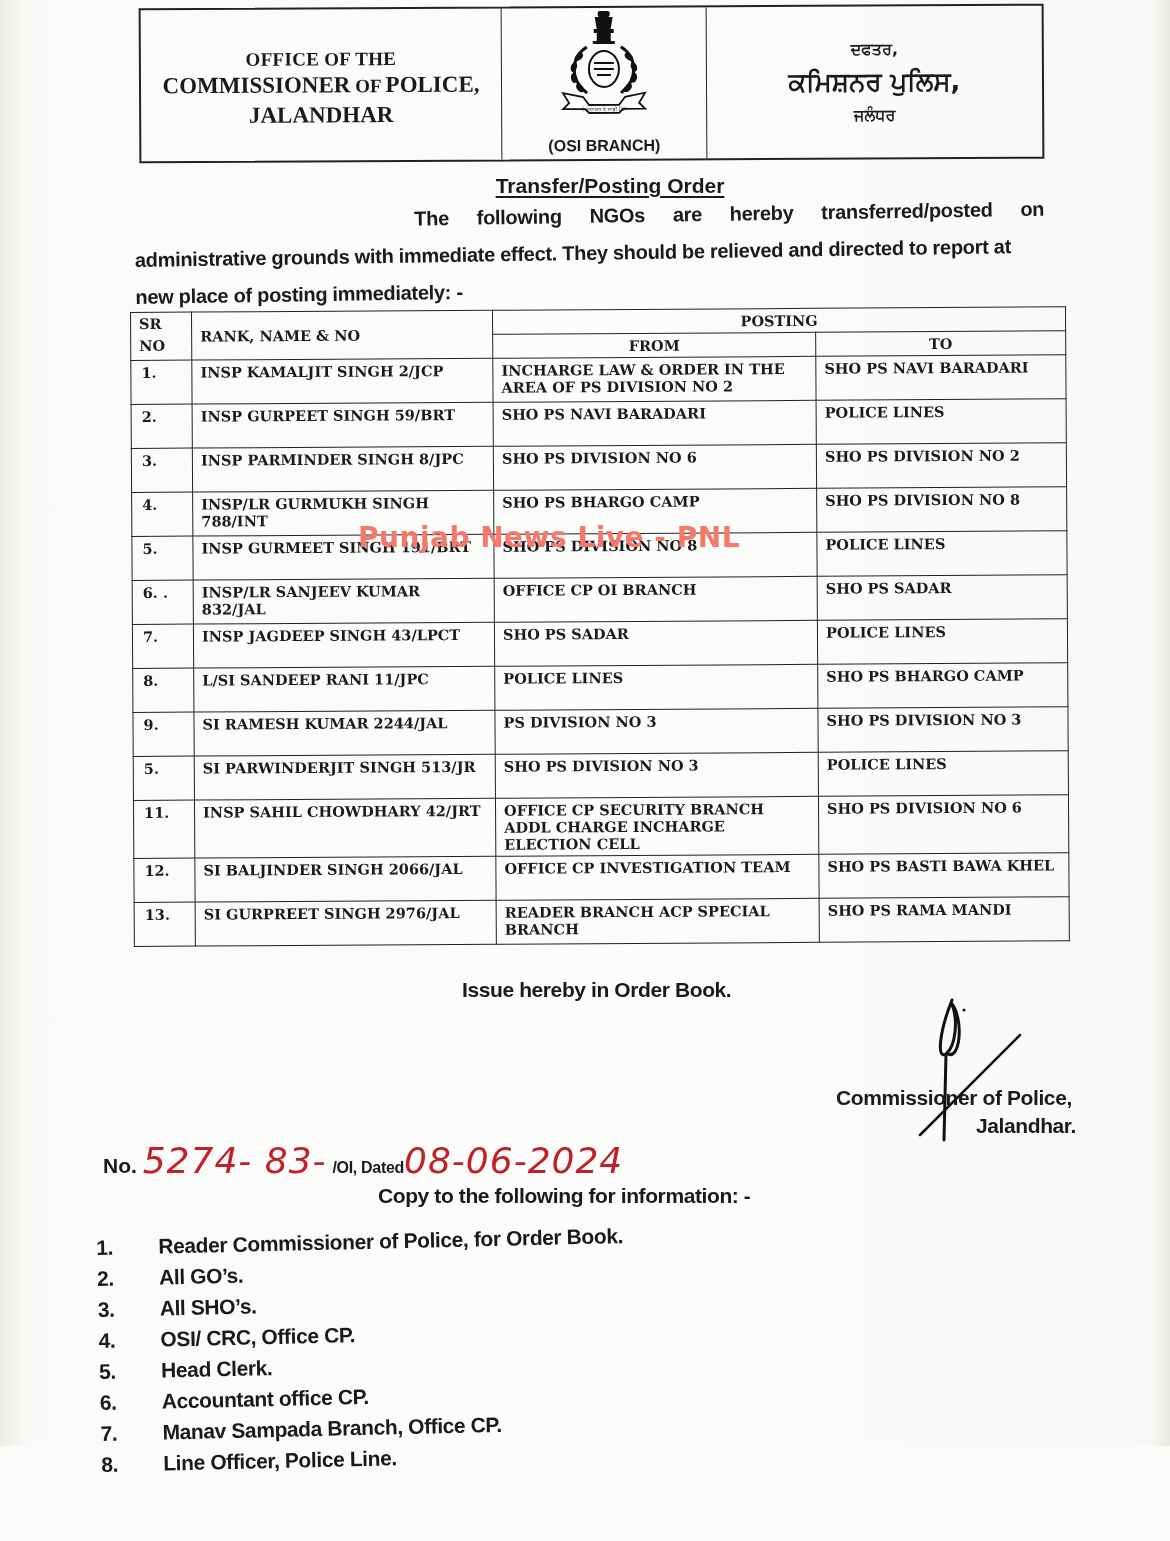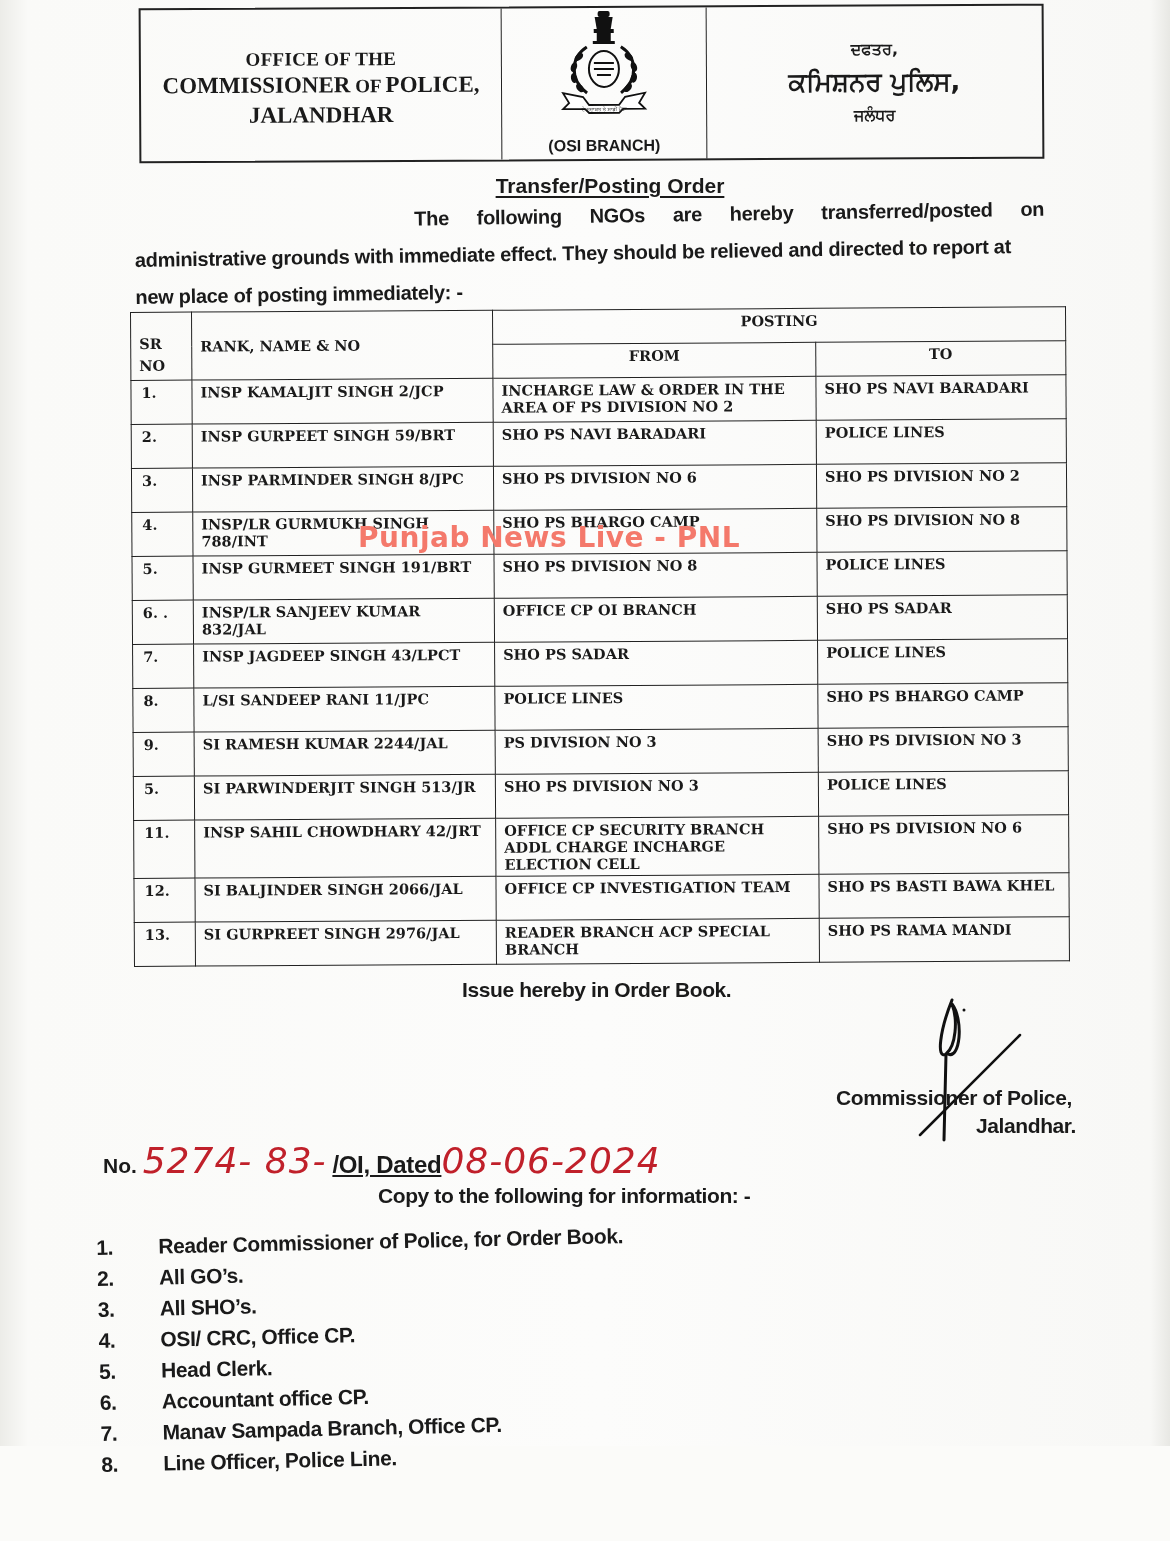--- a/index.html
+++ b/index.html
@@ -67,21 +67,21 @@
       font-family: "DejaVu Serif", "Liberation Serif", serif; font-weight: bold; font-size: 14.5px;
     }
     td, th { border: 1.6px solid #222; vertical-align: top; padding: 3px 8px; text-align: left; }
     th { font-size: 14.5px; }
     th.c { text-align: center; }
     .col-sr { width: 44px; }
     .col-name { width: 284px; }
     .col-from { width: 306px; }
     tbody tr { height: 44px; }
     tbody td.sr { text-align: left; padding-left: 10px; }
-    .hd-sr { line-height: 22px; padding-top: 20px; }
+    .hd-sr { line-height: 22px; padding-top: 0; }
 
     .watermark {
       position: absolute; left: 358px; top: 521px;
       font-family: "DejaVu Sans", sans-serif; font-weight: bold; font-size: 28px;
       color: #f4796b; letter-spacing: 0.5px; white-space: nowrap;
     }
 
     .issue {
       position: absolute; left: 462px; top: 978px; font-size: 21px; font-weight: bold;
       font-family: "Liberation Sans", sans-serif; letter-spacing: -0.4px;
@@ -94,21 +94,21 @@
     .sign-title .city { padding-left: 140px; }
 
     .memo-no {
       position: absolute; left: 103px; top: 1140px; font-size: 21px; font-weight: bold;
       font-family: "Liberation Sans", sans-serif; white-space: nowrap;
     }
     .memo-no .hand {
       color: #c0202a; font-family: "DejaVu Sans", sans-serif; font-weight: normal;
       font-size: 36px; letter-spacing: 1px; font-style: italic;
     }
-    .memo-no .oi { font-size: 24px; letter-spacing: -0.3px; text-decoration: underline; }
+    .memo-no .oi { font-size: 16px; letter-spacing: -0.3px; }
     .copy {
       position: absolute; left: 378px; top: 1184px; font-size: 21px; font-weight: bold;
       font-family: "Liberation Sans", sans-serif; letter-spacing: -0.4px;
     }
     .cc-list {
       position: absolute; left: 96px; top: 1232px; width: 700px;
       transform: rotate(-1.3deg); transform-origin: left top;
       font-family: "Liberation Sans", sans-serif; font-weight: bold; font-size: 21px;
       letter-spacing: -0.4px;
     }

